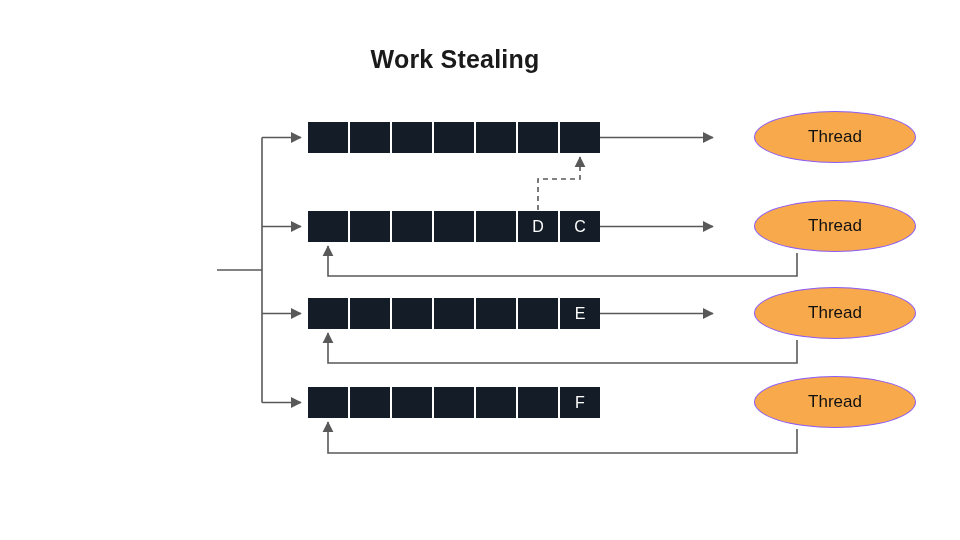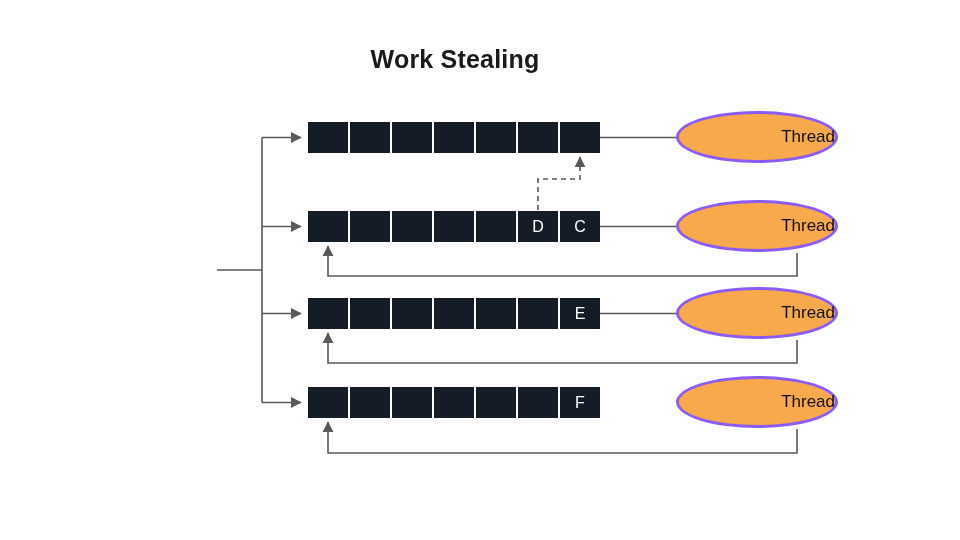--- a/index.html
+++ b/index.html
@@ -22,23 +22,23 @@
     position: absolute; left: 308px; width: 292px; height: 31px;
     display: flex; gap: 2px;
   }
   .q1 { top: 122px; } .q2 { top: 211px; } .q3 { top: 298px; } .q4 { top: 387px; }
   .cell {
     width: 40px; height: 31px; background: #131c27;
     display: flex; align-items: center; justify-content: center;
     color: #ffffff; font-size: 16px; flex: 0 0 auto;
   }
   .thread {
-    position: absolute; left: 676px; width: 162px; height: 52px;
-    background: #f7a94b; border: 3px solid #8b5cf6; border-radius: 50%;
-    display: flex; align-items: center; justify-content: flex-end;
+    position: absolute; left: 754px; width: 162px; height: 52px;
+    background: #f7a94b; border: 1px solid #8b5cf6; border-radius: 50%;
+    display: flex; align-items: center; justify-content: center;
     font-size: 17px; color: #111111; box-sizing: border-box;
   }
   .t1 { top: 111px; } .t2 { top: 200px; } .t3 { top: 287px; } .t4 { top: 376px; }
 </style>
 </head>
 <body>
 
 <div class="canvas">
 
   <svg class="connector-svg" width="960" height="540" viewBox="0 0 960 540">

